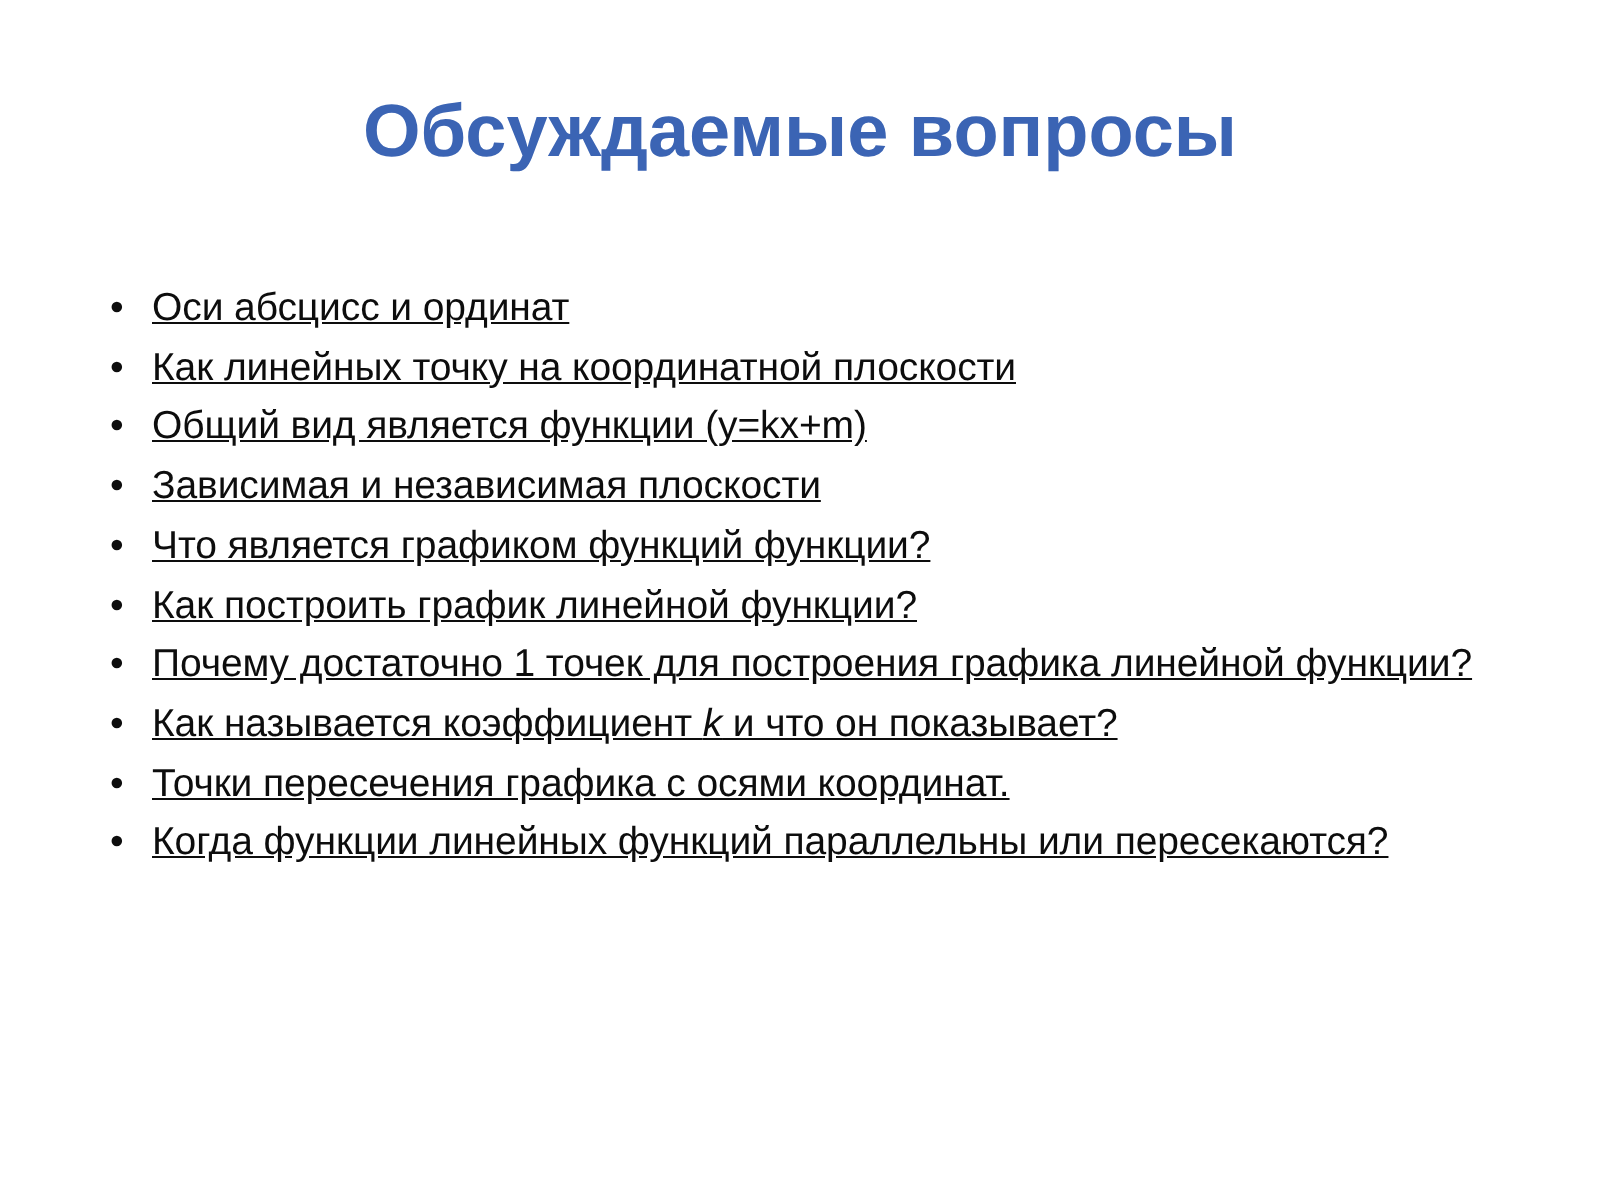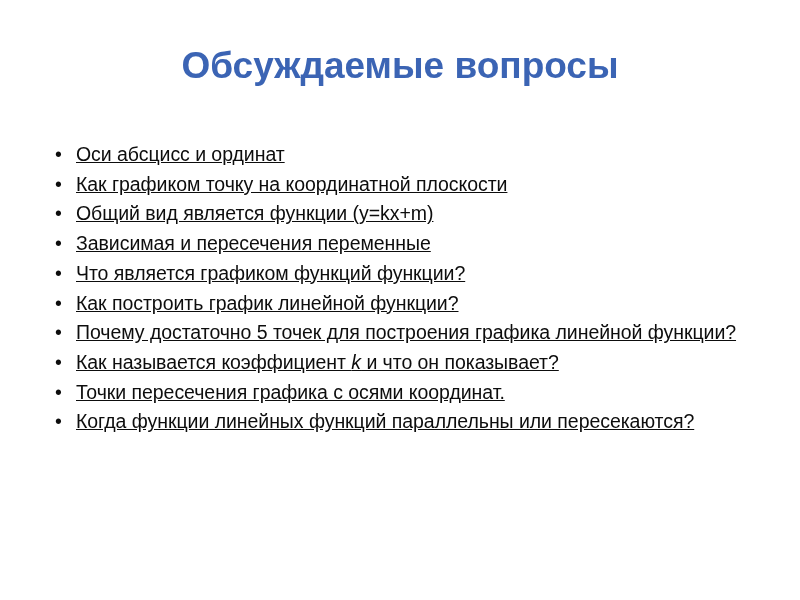--- a/index.html
+++ b/index.html
@@ -90,46 +90,46 @@
 
   <ul class="body-list">
 
     <li class="bullet-item">
       <span class="bullet-dot">•</span>
       <span class="bullet-text">Оси абсцисс и ординат</span>
     </li>
 
     <li class="bullet-item">
       <span class="bullet-dot">•</span>
-      <span class="bullet-text">Как графиком точку на координатной плоскости</span>
+      <span class="bullet-text">Как линейных точку на координатной плоскости</span>
     </li>
 
     <li class="bullet-item">
       <span class="bullet-dot">•</span>
       <span class="bullet-text">Общий вид является функции (y=kx+m)</span>
     </li>
 
     <li class="bullet-item">
       <span class="bullet-dot">•</span>
-      <span class="bullet-text">Зависимая и пересечения переменные</span>
+      <span class="bullet-text">Зависимая и независимая плоскости</span>
     </li>
 
     <li class="bullet-item">
       <span class="bullet-dot">•</span>
       <span class="bullet-text">Что является графиком функций функции?</span>
     </li>
 
     <li class="bullet-item">
       <span class="bullet-dot">•</span>
       <span class="bullet-text">Как построить график линейной функции?</span>
     </li>
 
     <li class="bullet-item">
       <span class="bullet-dot">•</span>
-      <span class="bullet-text">Почему достаточно 5 точек для построения графика линейной функции?</span>
+      <span class="bullet-text">Почему достаточно 1 точек для построения графика линейной функции?</span>
     </li>
 
     <li class="bullet-item">
       <span class="bullet-dot">•</span>
       <span class="bullet-text"><span>Как называется коэффициент </span><i>k</i><span> и что он показывает?</span></span>
     </li>
 
     <li class="bullet-item">
       <span class="bullet-dot">•</span>
       <span class="bullet-text">Точки пересечения графика с осями координат.</span>

